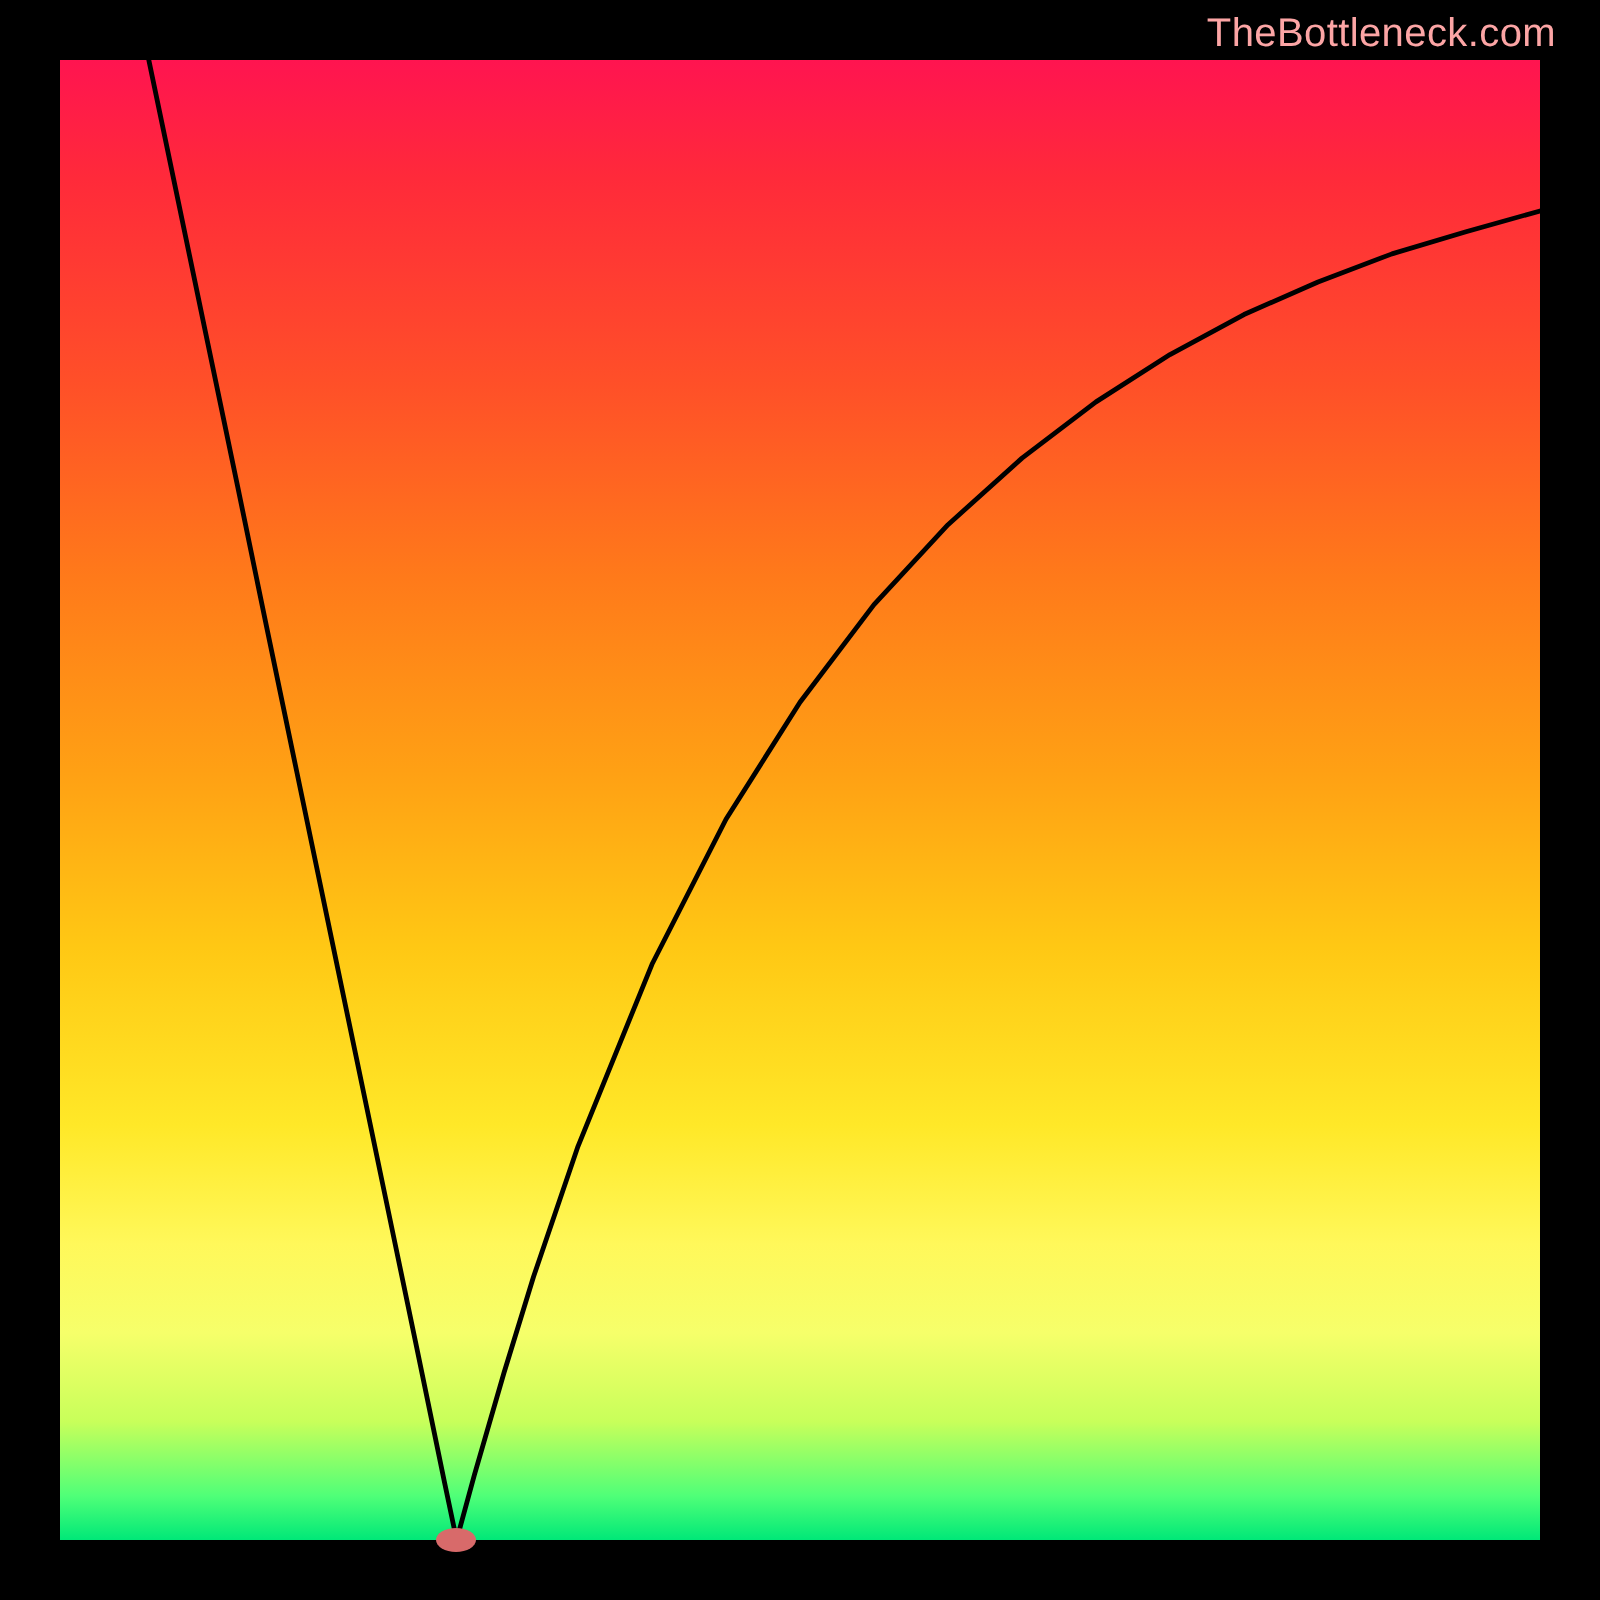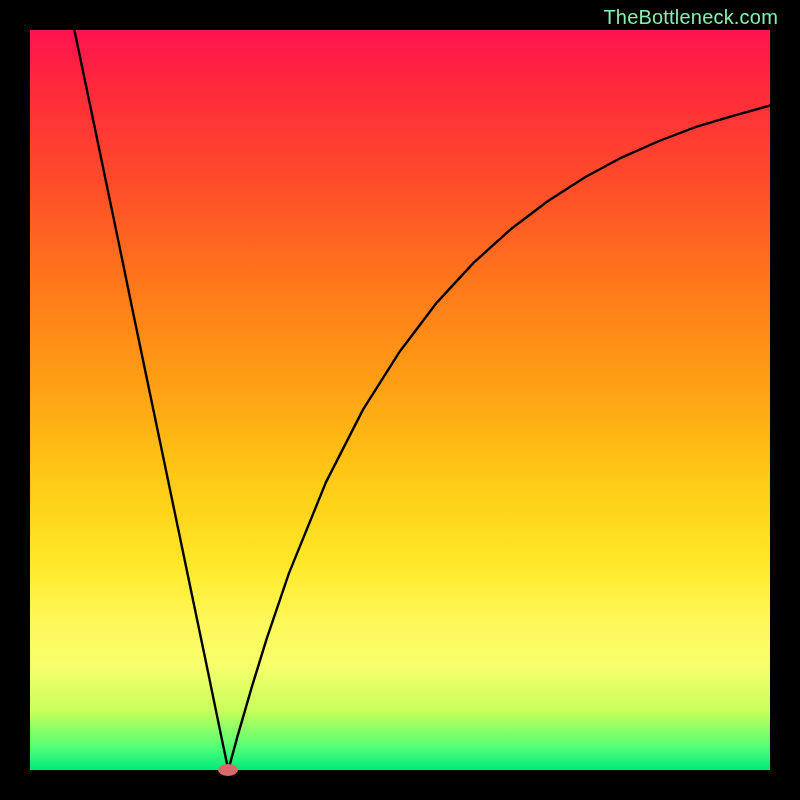--- a/index.html
+++ b/index.html
@@ -35,21 +35,21 @@
       #f6ff6a 86%,
       #c8ff5a 92%,
       #50ff78 97%,
       #00e878 100%
     );
   }
   .attribution {
     position: absolute;
     top: 6px;
     right: 22px;
-    color: #86efac;
+    color: #fca5a5;
     font-size: 20px;
     font-weight: 500;
     letter-spacing: 0.2px;
   }
   svg.curve {
     position: absolute;
     left: 0;
     top: 0;
     width: 740px;
     height: 740px;

